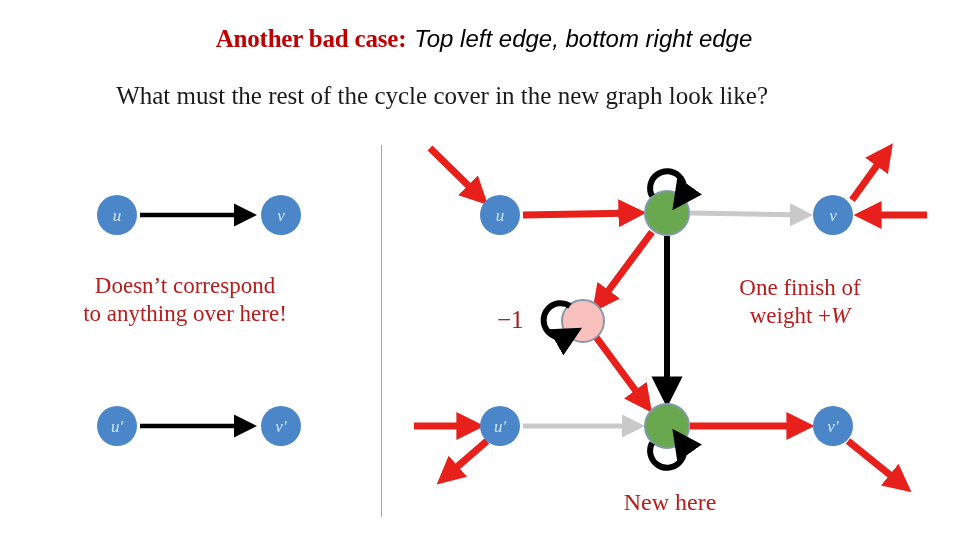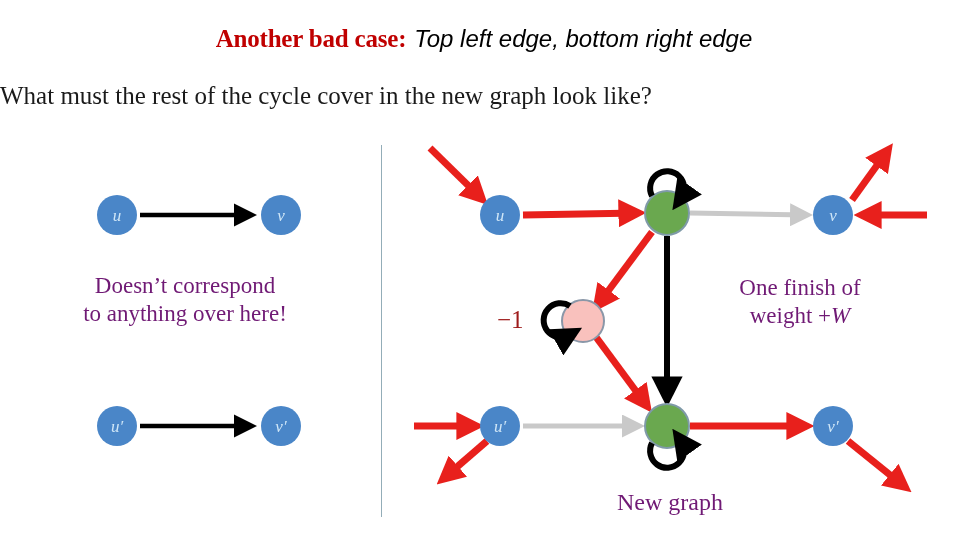--- a/index.html
+++ b/index.html
@@ -40,41 +40,41 @@
     font-family: Liberation Sans, sans-serif;
     font-style: italic;
     font-size: 24px;
     color: #000000;
     margin-left: 8px;
   }
   .subtitle {
     position: absolute;
     left: 0; top: 82px;
     width: 768px;
-    text-align: left;
+    text-align: right;
     font-family: "Liberation Serif", serif;
     font-size: 25px;
     color: #1a1a1a;
     white-space: nowrap;
     line-height: 1.1;
   }
 
   
   .divider {
     position: absolute;
     left: 381px; top: 145px;
     width: 1px; height: 372px;
     background: #93adb8;
   }
 
   
   .caption {
     position: absolute;
     font-family: "Liberation Serif", serif;
-    color: #701a75;
+    color: #b91c1c;
     text-align: center;
     line-height: 1.22;
     white-space: nowrap;
   }
   #cap-no-correspond { left: 20px; top: 272px; width: 330px; font-size: 23px; }
   #cap-old-graph     { left: 90px; top: 488px; width: 220px; font-size: 24px; }
   #cap-one-finish    { left: 680px; top: 274px; width: 240px; font-size: 23px; text-align: center; }
   #cap-new-graph     { left: 560px; top: 488px; width: 220px; font-size: 24px; }
   .ital { font-style: italic; }
 
@@ -206,15 +206,15 @@
     <div>Doesn’t correspond</div>
     <div>to anything over here!</div>
   </div>
 
 
   <div class="caption" id="cap-one-finish">
     <div>One finish of</div>
     <div><span>weight +</span><span class="ital">W</span></div>
   </div>
 
-  <div class="caption" id="cap-new-graph">New graph</div>
+  <div class="caption" id="cap-new-graph">New here</div>
 
 </div>
 
 </body></html>

